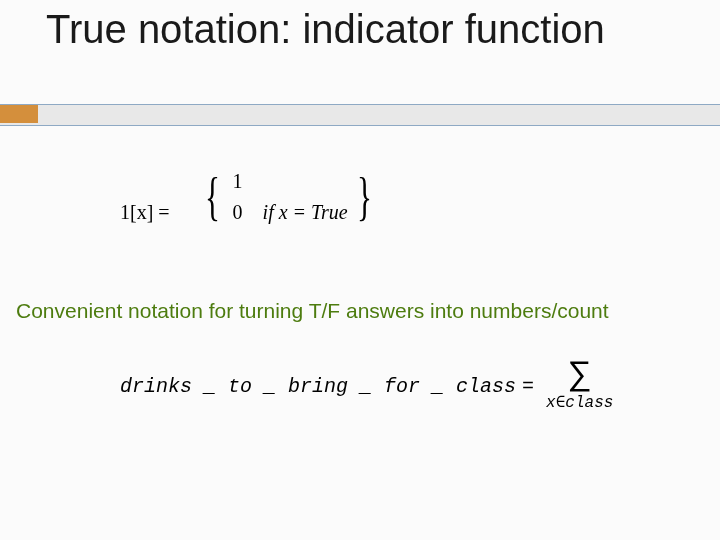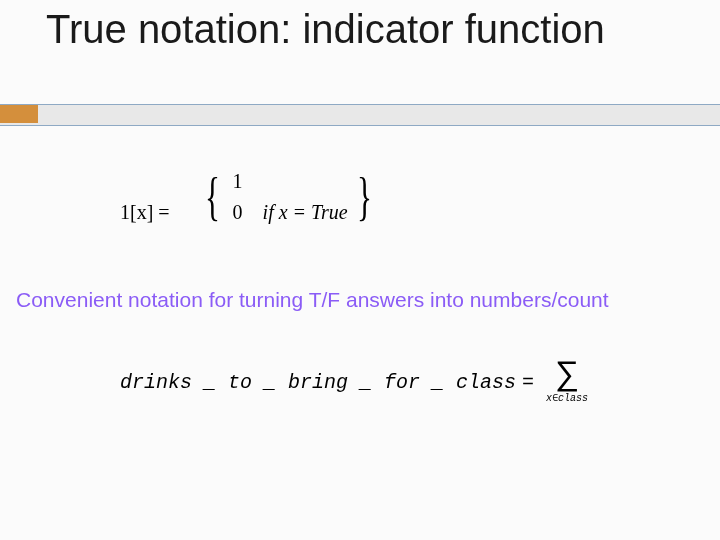--- a/index.html
+++ b/index.html
@@ -94,23 +94,23 @@
   .rbrace {
     font-size: 52px;
     line-height: 40px;
     margin-left: 4px;
     font-family: "Times New Roman", serif;
     transform: scaleX(0.6);
   }
   .body-text {
     position: absolute;
     left: 16px;
-    top: 288px;
+    top: 299px;
     font-size: 21px;
-    color: #8b5cf6;
+    color: #4d7c0f;
     white-space: nowrap;
   }
   .eq2 {
     position: absolute;
     left: 120px;
     top: 360px;
     font-family: Liberation Mono, monospace;
     font-size: 20px;
     font-style: italic;
     color: #000;
@@ -124,21 +124,21 @@
     flex-direction: column;
     align-items: center;
     margin: 0 6px;
     font-style: normal;
   }
   .sigma {
     font-size: 34px;
     line-height: 30px;
   }
   .sigma-sub {
-    font-size: 10px;
+    font-size: 16px;
     font-style: italic;
     margin-top: 2px;
   }
 </style>
 </head>
 <body>
 <div class="slide">
 
   <div class="title">True notation: indicator function</div>
 

